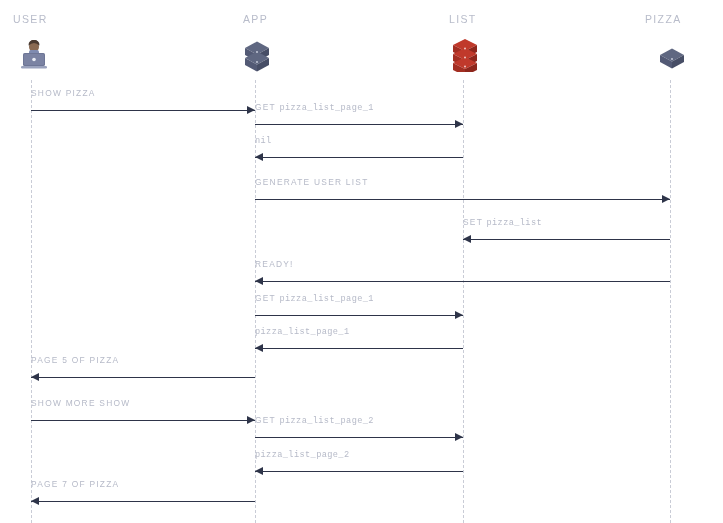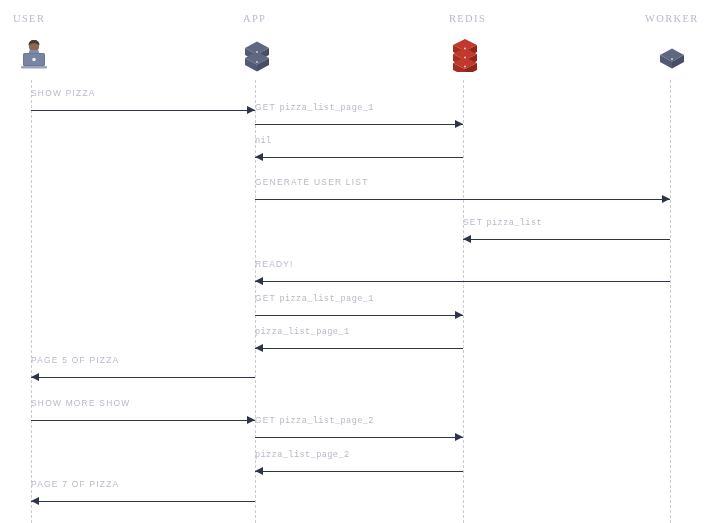--- a/index.html
+++ b/index.html
@@ -12,21 +12,21 @@
     position:relative;
   }
   #diagram{position:absolute;left:0;top:0;width:723px;height:523px;}
   .participant-label{
     position:absolute;top:13px;
     font-size:10.5px;
     letter-spacing:1.35px;
     color:#b8bcca;
     font-weight:400;
     white-space:nowrap;
-    font-family:Liberation Serif, serif;
+    font-family:Liberation Sans, sans-serif;
   }
   .participant-icon{
     position:absolute;top:36px;
     width:40px;height:36px;
   }
   .participant-icon svg{display:block;}
 
   
   .lifeline{
     position:absolute;
@@ -94,39 +94,39 @@
         <polygon points="8,12 20,18.5 20,25.5 8,19" fill="#535a75"></polygon>
         <polygon points="32,12 20,18.5 20,25.5 32,19" fill="#474e66"></polygon>
         <polygon points="20,15.5 32,22 20,28.5 8,22" fill="#5f6781"></polygon>
         <polygon points="8,22 20,28.5 20,35.5 8,29" fill="#535a75"></polygon>
         <polygon points="32,22 20,28.5 20,35.5 32,29" fill="#474e66"></polygon>
         <circle cx="20" cy="16" r="0.9" fill="#cfd4e2"></circle>
         <circle cx="20" cy="26" r="0.9" fill="#cfd4e2"></circle>
       </svg>
     </div>
     <div class="lifeline" style="left: 255px;"></div>
-    <div class="participant-label" style="left: 449px;">REDIS</div>
+    <div class="participant-label" style="left: 449px;">LIST</div>
     <div class="participant-icon" style="left: 445px;">
       <svg width="40" height="36" viewBox="0 0 40 36">
         <polygon points="20,3 32,9 20,15 8,9" fill="#c0392b"></polygon>
         <polygon points="8,9 20,15 20,22 8,16" fill="#a32e22"></polygon>
         <polygon points="32,9 20,15 20,22 32,16" fill="#8e261c"></polygon>
         <polygon points="20,12 32,18 20,24 8,18" fill="#c0392b"></polygon>
         <polygon points="8,18 20,24 20,31 8,25" fill="#a32e22"></polygon>
         <polygon points="32,18 20,24 20,31 32,25" fill="#8e261c"></polygon>
         <polygon points="20,21 32,27 20,33 8,27" fill="#c0392b"></polygon>
         <polygon points="8,27 20,33 20,40 8,34" fill="#a32e22"></polygon>
         <polygon points="32,27 20,33 20,40 32,34" fill="#8e261c"></polygon>
         <circle cx="20" cy="12.5" r="0.9" fill="#f3d6d2"></circle>
         <circle cx="20" cy="21.5" r="0.9" fill="#f3d6d2"></circle>
         <circle cx="20" cy="30.5" r="0.9" fill="#f3d6d2"></circle>
       </svg>
     </div>
     <div class="lifeline" style="left: 463px;"></div>
-    <div class="participant-label" style="left: 645px;">WORKER</div>
+    <div class="participant-label" style="left: 645px;">PIZZA</div>
     <div class="participant-icon" style="left: 652px;">
       <svg width="40" height="36" viewBox="0 0 40 36">
         <polygon points="20,12.5 32,19 20,25.5 8,19" fill="#5f6781"></polygon>
         <polygon points="8,19 20,25.5 20,32.5 8,26" fill="#535a75"></polygon>
         <polygon points="32,19 20,25.5 20,32.5 32,26" fill="#474e66"></polygon>
         <circle cx="20" cy="23" r="0.9" fill="#cfd4e2"></circle>
       </svg>
     </div>
     <div class="lifeline" style="left: 670px;"></div>
     <div class="msg" style="left: 31px; top: 110px; width: 224px;">

